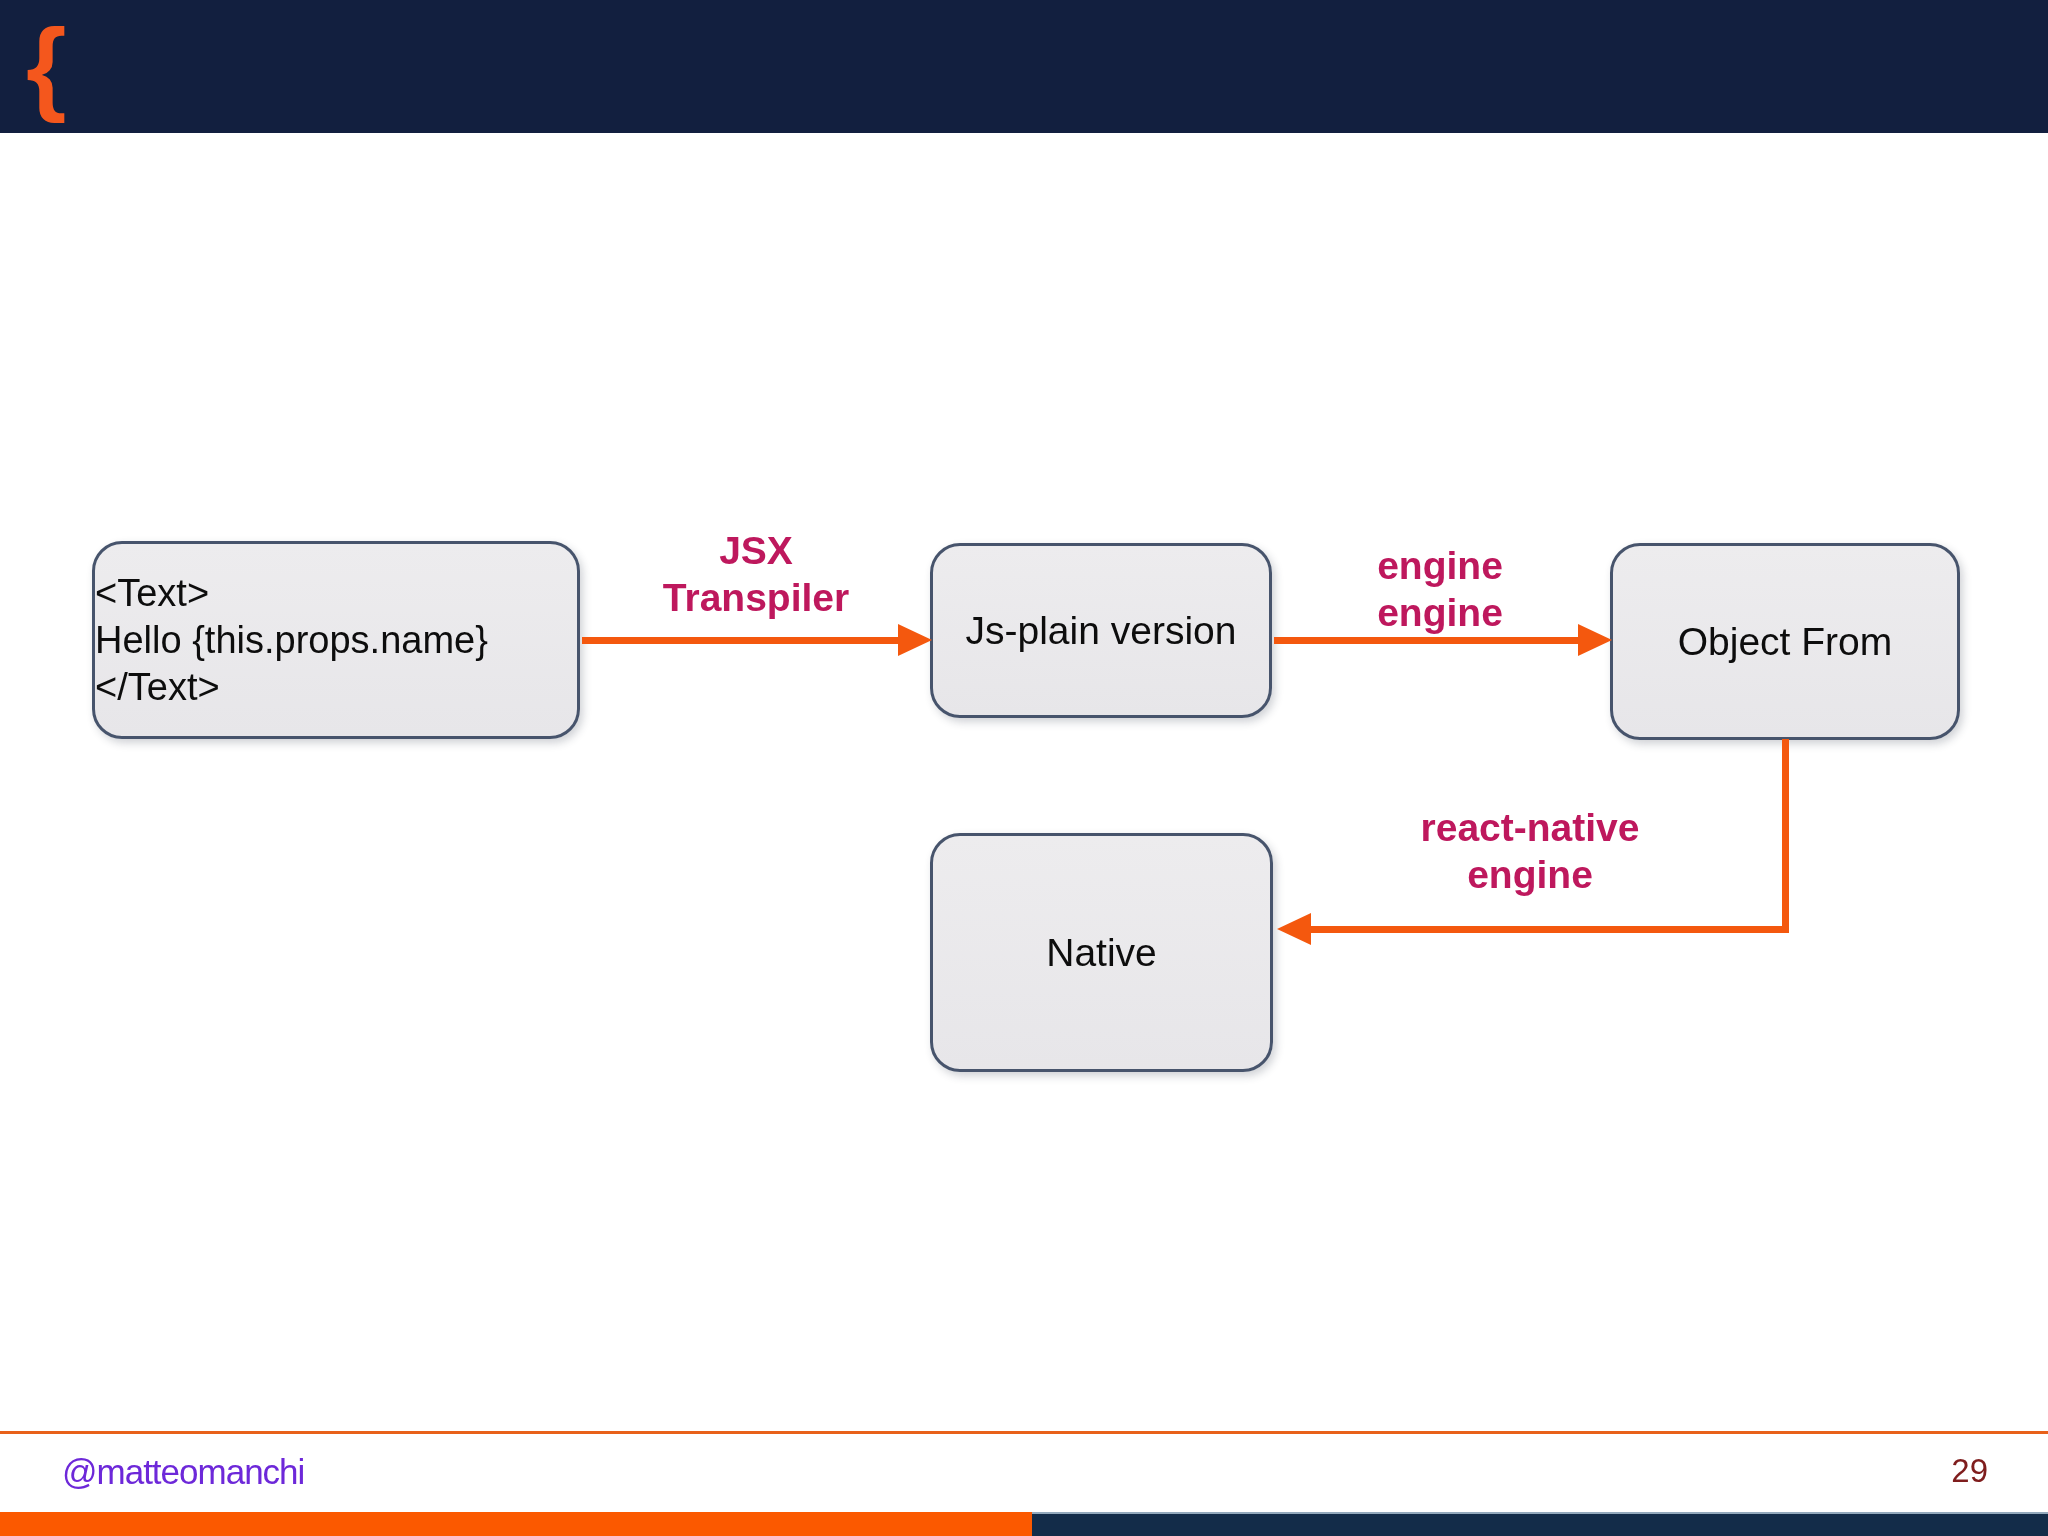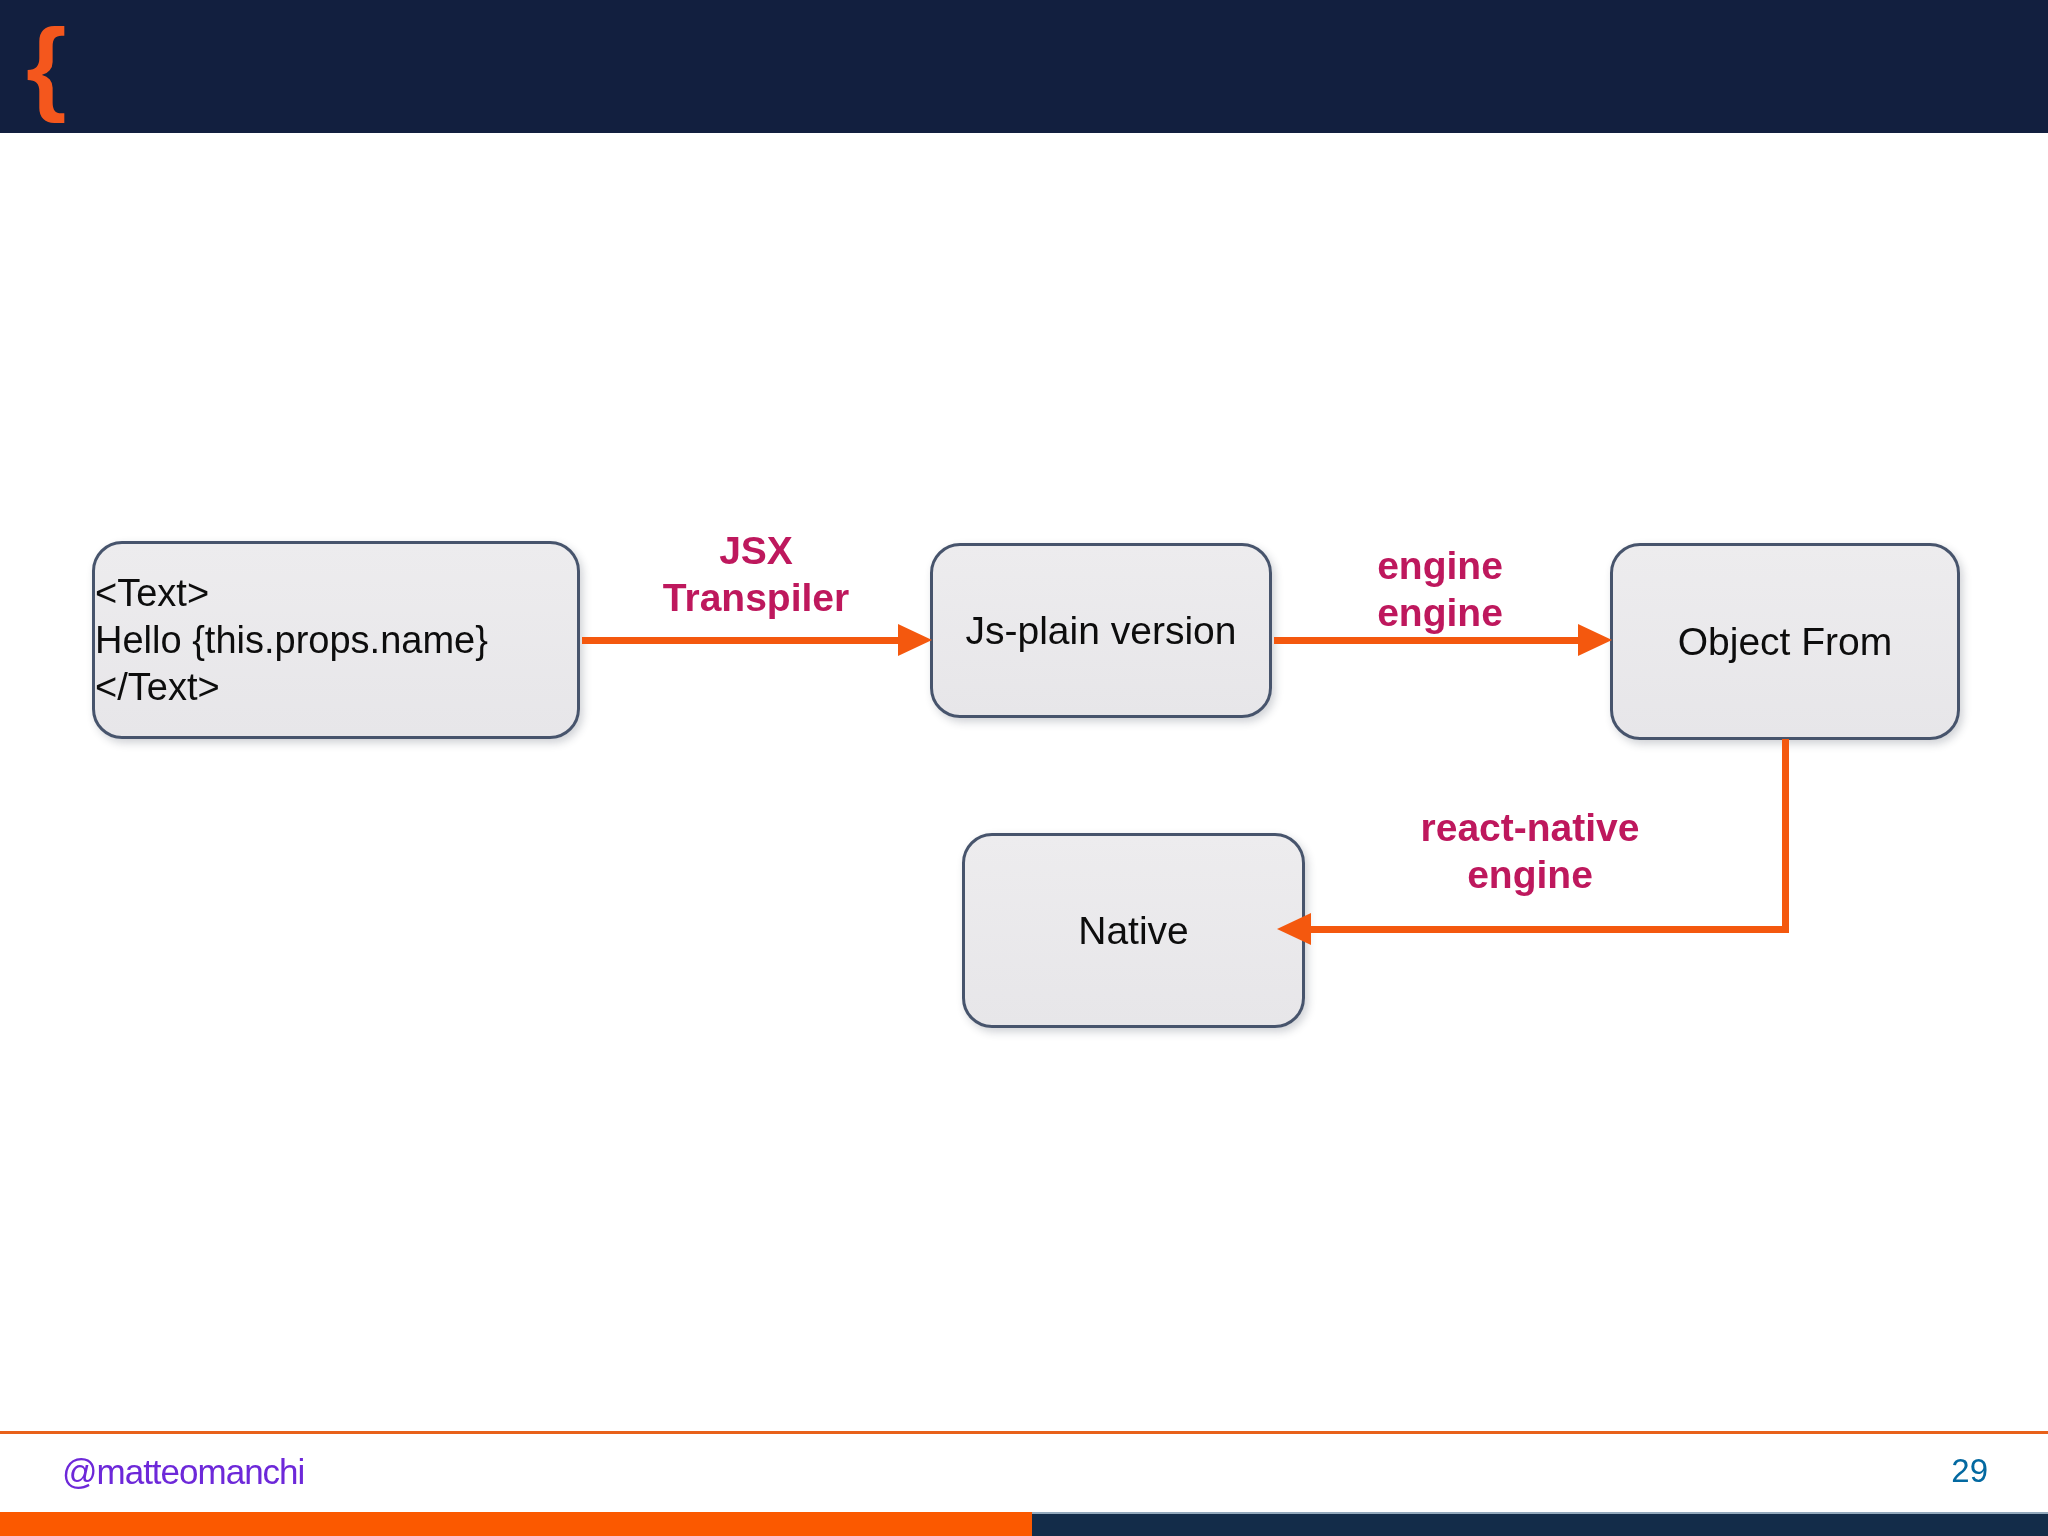--- a/index.html
+++ b/index.html
@@ -54,21 +54,21 @@
     text-align: center;
   }
   .node.source {
     left: 92px; top: 541px; width: 488px; height: 198px;
     justify-content: flex-start;
     text-align: left;
   }
   .node.source .code { font-size: 38px; line-height: 47px; }
   .node.jsplain  { left: 930px;  top: 543px; width: 342px; height: 175px; }
   .node.objtree  { left: 1610px; top: 543px; width: 350px; height: 197px; }
-  .node.native   { left: 962px;  top: 833px; width: 343px; height: 195px; }
+  .node.native   { left: 930px;  top: 833px; width: 343px; height: 239px; }
 
   
   .aline { position: absolute; background: #F4580E; }
   .line-1   { left: 582px;  top: 637px; width: 318px;  height: 7px; }
   .line-2   { left: 1274px; top: 637px; width: 306px;  height: 7px; }
   .line-v   { left: 1782px; top: 739px; width: 7px;    height: 194px; }
   .line-h   { left: 1309px; top: 926px; width: 480px;  height: 7px; }
 
   .ahead { position: absolute; width: 0; height: 0; }
   .head-right {
@@ -108,21 +108,21 @@
   .footer-handle {
     position: absolute;
     left: 62px; top: 1452px;
     color: #6d28d9;
     font-size: 35px;
     letter-spacing: -1px;
   }
   .footer-page {
     position: absolute;
     right: 60px; top: 1452px;
-    color: #0369a1;
+    color: #7f1d1d;
     font-size: 33px;
   }
   .bar-orange {
     position: absolute;
     left: 0; top: 1512px;
     width: 1032px; height: 24px;
     background: #FB5900;
   }
   .bar-navy {
     position: absolute;

